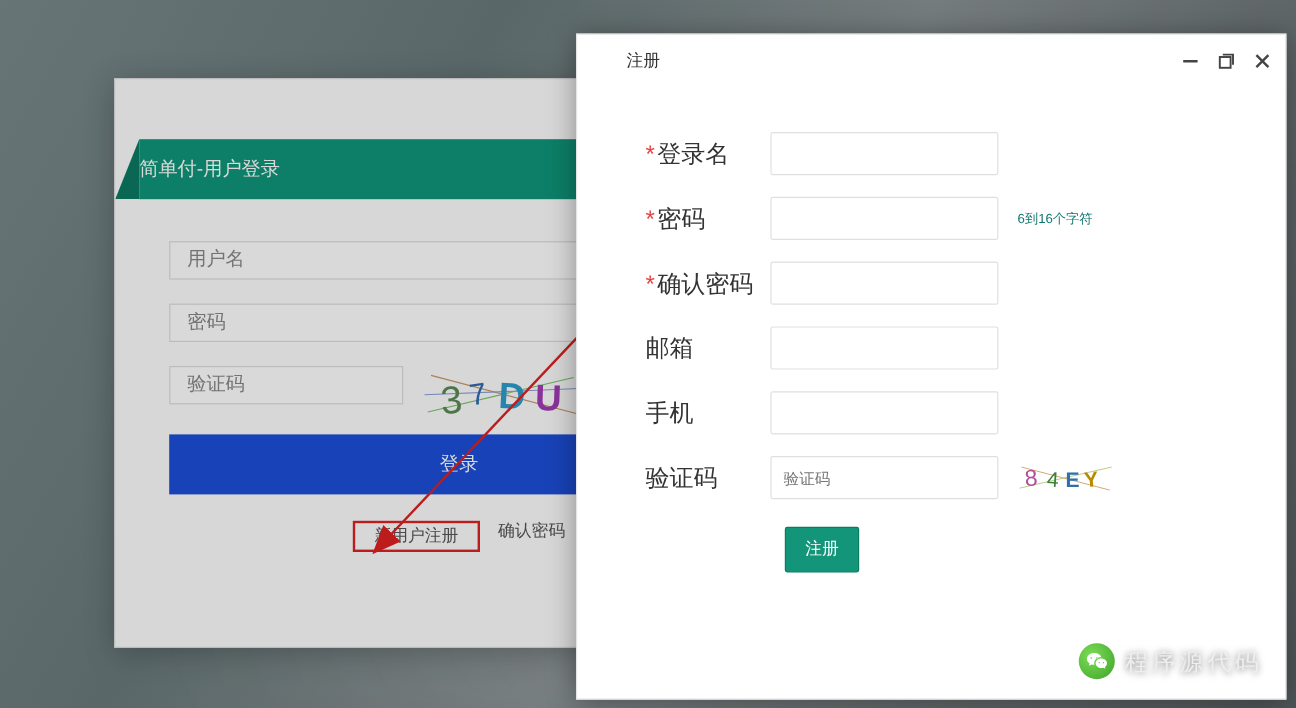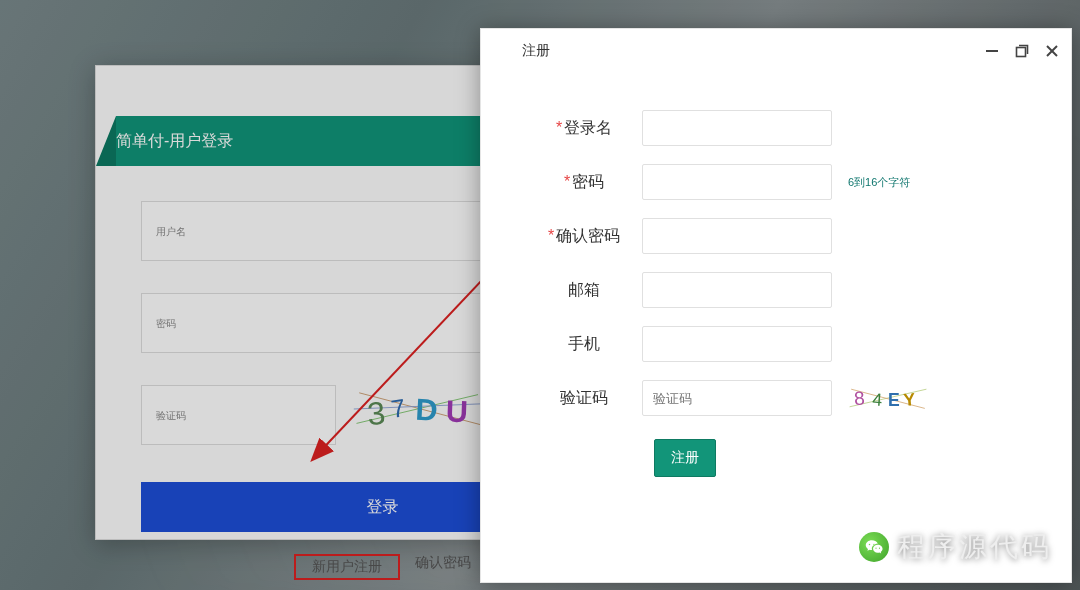--- a/index.html
+++ b/index.html
@@ -5,21 +5,21 @@
     * { box-sizing: border-box; margin: 0; padding: 0; font-family: "Microsoft YaHei", Arial, sans-serif; }
     html, body { width: 1080px; height: 590px; overflow: hidden; }
     .bg { position: relative; width: 100%; height: 100%; background: linear-gradient(120deg, #7a8a8c 0%, #6a7a7c 30%, #8a9294 55%, #6b7375 80%, #5a6264 100%); }
     .bg::before { content: ""; position: absolute; inset: 0; background: radial-gradient(ellipse at 70% 80%, rgba(255,255,255,0.08), transparent 60%); filter: blur(8px); }
 
     .login-panel { position: absolute; left: 95px; top: 65px; width: 575px; height: 475px; background: #fdfdfd; border: 1px solid #ddd; box-shadow: 0 4px 24px rgba(0,0,0,0.25); }
     .login-header { position: relative; left: 20px; top: 50px; width: 535px; height: 50px; background: #109579; color: #fff; display: flex; align-items: center; font-size: 16px; }
     .login-header::before { content: ""; position: absolute; left: -20px; top: 0; width: 20px; height: 50px; background: #0c7a63; clip-path: polygon(100% 0, 100% 100%, 0 100%); }
     .login-header::after { content: ""; position: absolute; right: -20px; top: 0; width: 20px; height: 50px; background: #0c7a63; clip-path: polygon(0 0, 100% 100%, 0 100%); }
     .login-form { padding: 85px 45px 0 45px; }
-    .login-form input { width: 100%; height: 60px; border: 1px solid #ddd; padding: 0 14px; font-size: 10px; margin-bottom: 32px; color: #444; outline: none; }
+    .login-form input { width: 100%; height: 32px; border: 1px solid #ddd; padding: 0 14px; font-size: 16px; margin-bottom: 20px; color: #444; outline: none; }
     .login-form input::placeholder { color: #888; }
     .captcha-row { display: flex; gap: 15px; }
     .captcha-row input { flex: 0 0 195px; }
     .captcha-img-login { flex: 0 0 135px; height: 48px; border: 1px dashed transparent; display: flex; align-items: center; justify-content: center; position: relative; }
     .login-btn { display: flex; align-items: center; justify-content: center; width: 100%; height: 50px; background: #1d4ed8; color: #fff; font-size: 16px; border: none; cursor: pointer; margin-top: 5px; }
     .login-links { display: flex; justify-content: center; gap: 15px; margin-top: 22px; color: #555; font-size: 14px; }
     .login-links .highlight { border: 2px solid #d22; padding: 2px 16px; color: #555; }
     .login-links a { color: #555; text-decoration: none; cursor: pointer; }
 
     
@@ -30,30 +30,30 @@
     
     .overlay { position: absolute; inset: 0; background: rgba(0,0,0,0.15); }
 
     
     .modal { position: absolute; left: 480px; top: 28px; width: 592px; height: 555px; background: #fff; box-shadow: 0 2px 22px rgba(0,0,0,0.35); border: 1px solid #e5e5e5; display: flex; flex-direction: column; padding-left: 27px; }
     .modal-titlebar { position: relative; height: 44px; display: flex; align-items: center; padding: 0 14px; font-size: 14px; color: #333; }
     .modal-ctrl { position: absolute; right: 6px; top: 0; height: 44px; display: flex; align-items: center; gap: 4px; }
     .modal-ctrl .ctrl { width: 26px; height: 26px; display: flex; align-items: center; justify-content: center; color: #555; cursor: pointer; }
     .modal-body { flex: 1; padding: 28px 30px 0 30px; }
     .form-row { display: flex; align-items: center; height: 54px; }
-    .form-row .label { width: 104px; text-align: center; padding-right: 12px; font-size: 16px; color: #333; }
+    .form-row .label { width: 104px; text-align: left; padding-right: 12px; font-size: 20px; color: #333; }
     .form-row .label .req { color: #e64545; margin-right: 2px; }
     .form-row .field { width: 190px; }
     .form-row .field input { width: 190px; height: 36px; border: 1px solid #e0e0e0; border-radius: 2px; padding: 0 10px; font-size: 13px; outline: none; color: #333; }
     .form-row .hint { margin-left: 16px; color: #0f766e; font-size: 11px; }
     .reg-captcha-img { width: 80px; height: 30px; margin-left: 16px; display: flex; align-items: center; justify-content: center; }
     .modal-submit-row { padding-left: 116px; margin-top: 14px; }
     .modal-submit { width: 62px; height: 38px; background: #129579; border: 1px solid #0e7a62; color: #fff; font-size: 14px; border-radius: 2px; cursor: pointer; }
 
-    .watermark { position: absolute; right: 28px; bottom: 24px; display: flex; align-items: center; gap: 8px; color: #eee; font-size: 28px; font-weight: 500; letter-spacing: 3px; text-shadow: 0 1px 6px rgba(0,0,0,0.55); }
+    .watermark { position: absolute; right: 28px; bottom: 24px; display: flex; align-items: center; gap: 8px; color: #eee; font-size: 20px; font-weight: 500; letter-spacing: 3px; text-shadow: 0 1px 6px rgba(0,0,0,0.55); }
     .watermark .wm-icon { width: 30px; height: 30px; border-radius: 50%; background: radial-gradient(circle at 35% 35%, #7bdc55, #3fa32a); display: flex; align-items: center; justify-content: center; position: relative; }
     .watermark .wm-icon svg { width: 18px; height: 18px; }
   </style>
 </head>
 <body>
 
 <div class="bg">
 
   <div class="login-panel">
     <div class="login-header">

